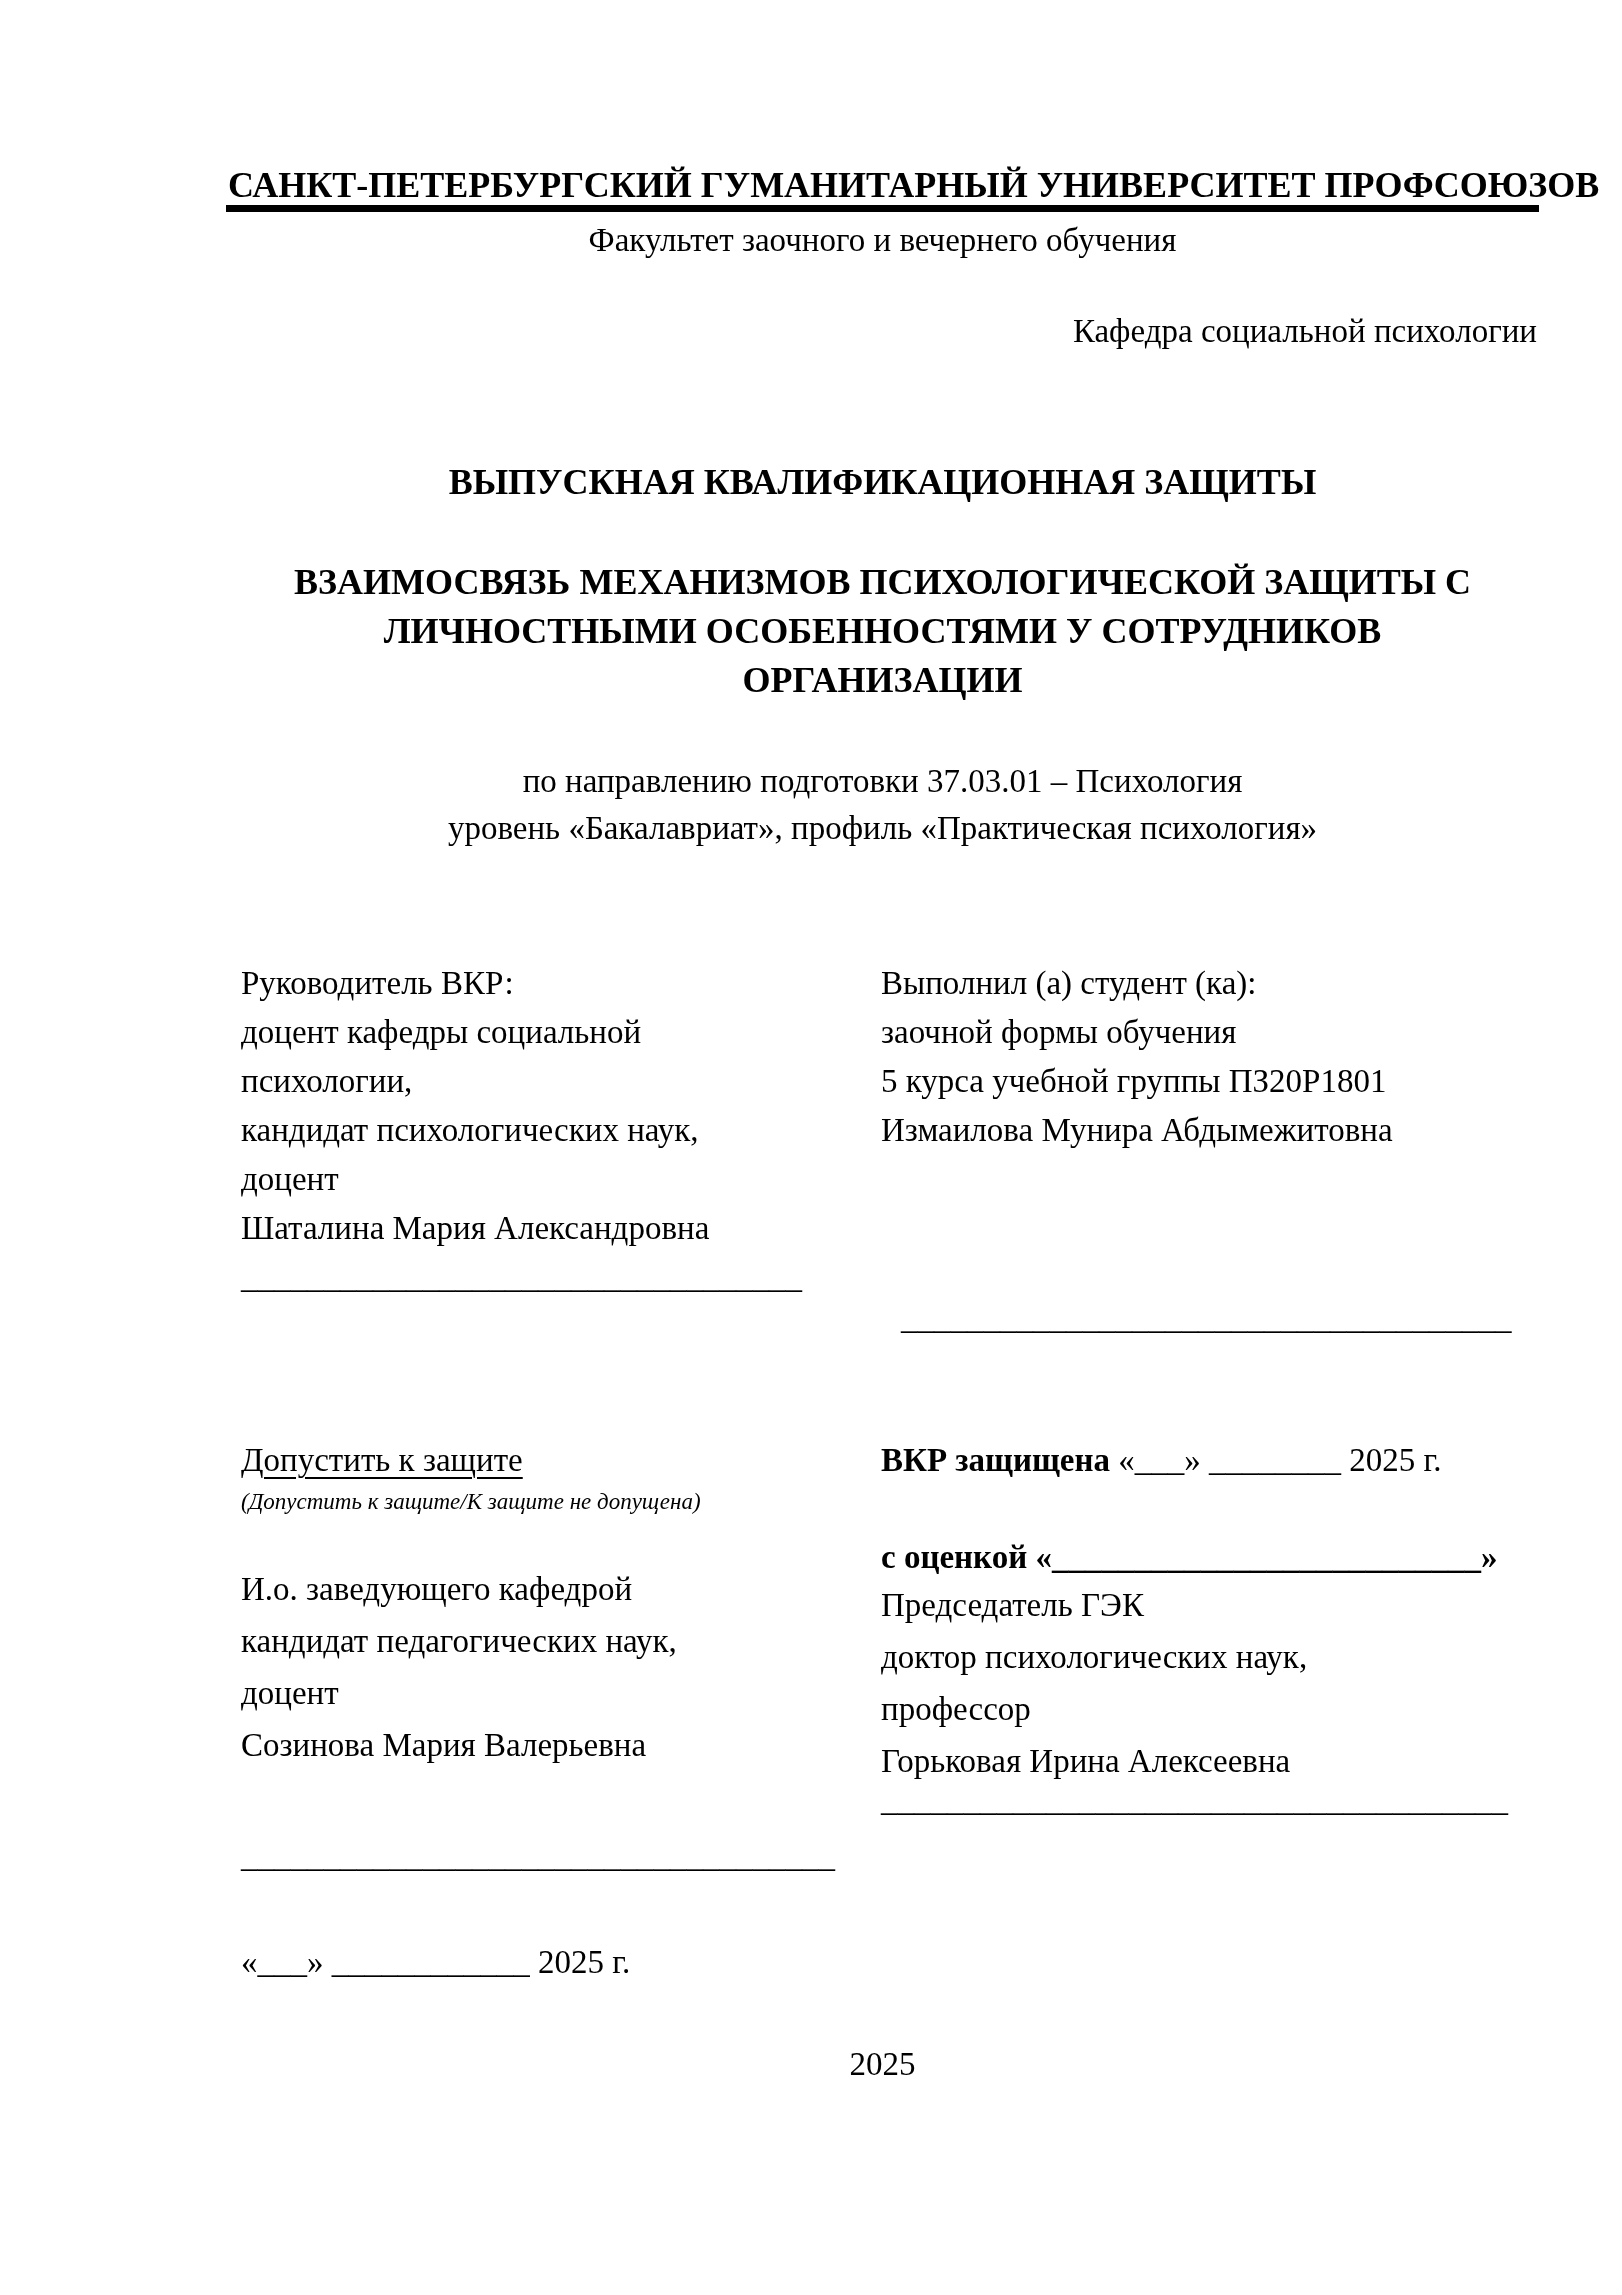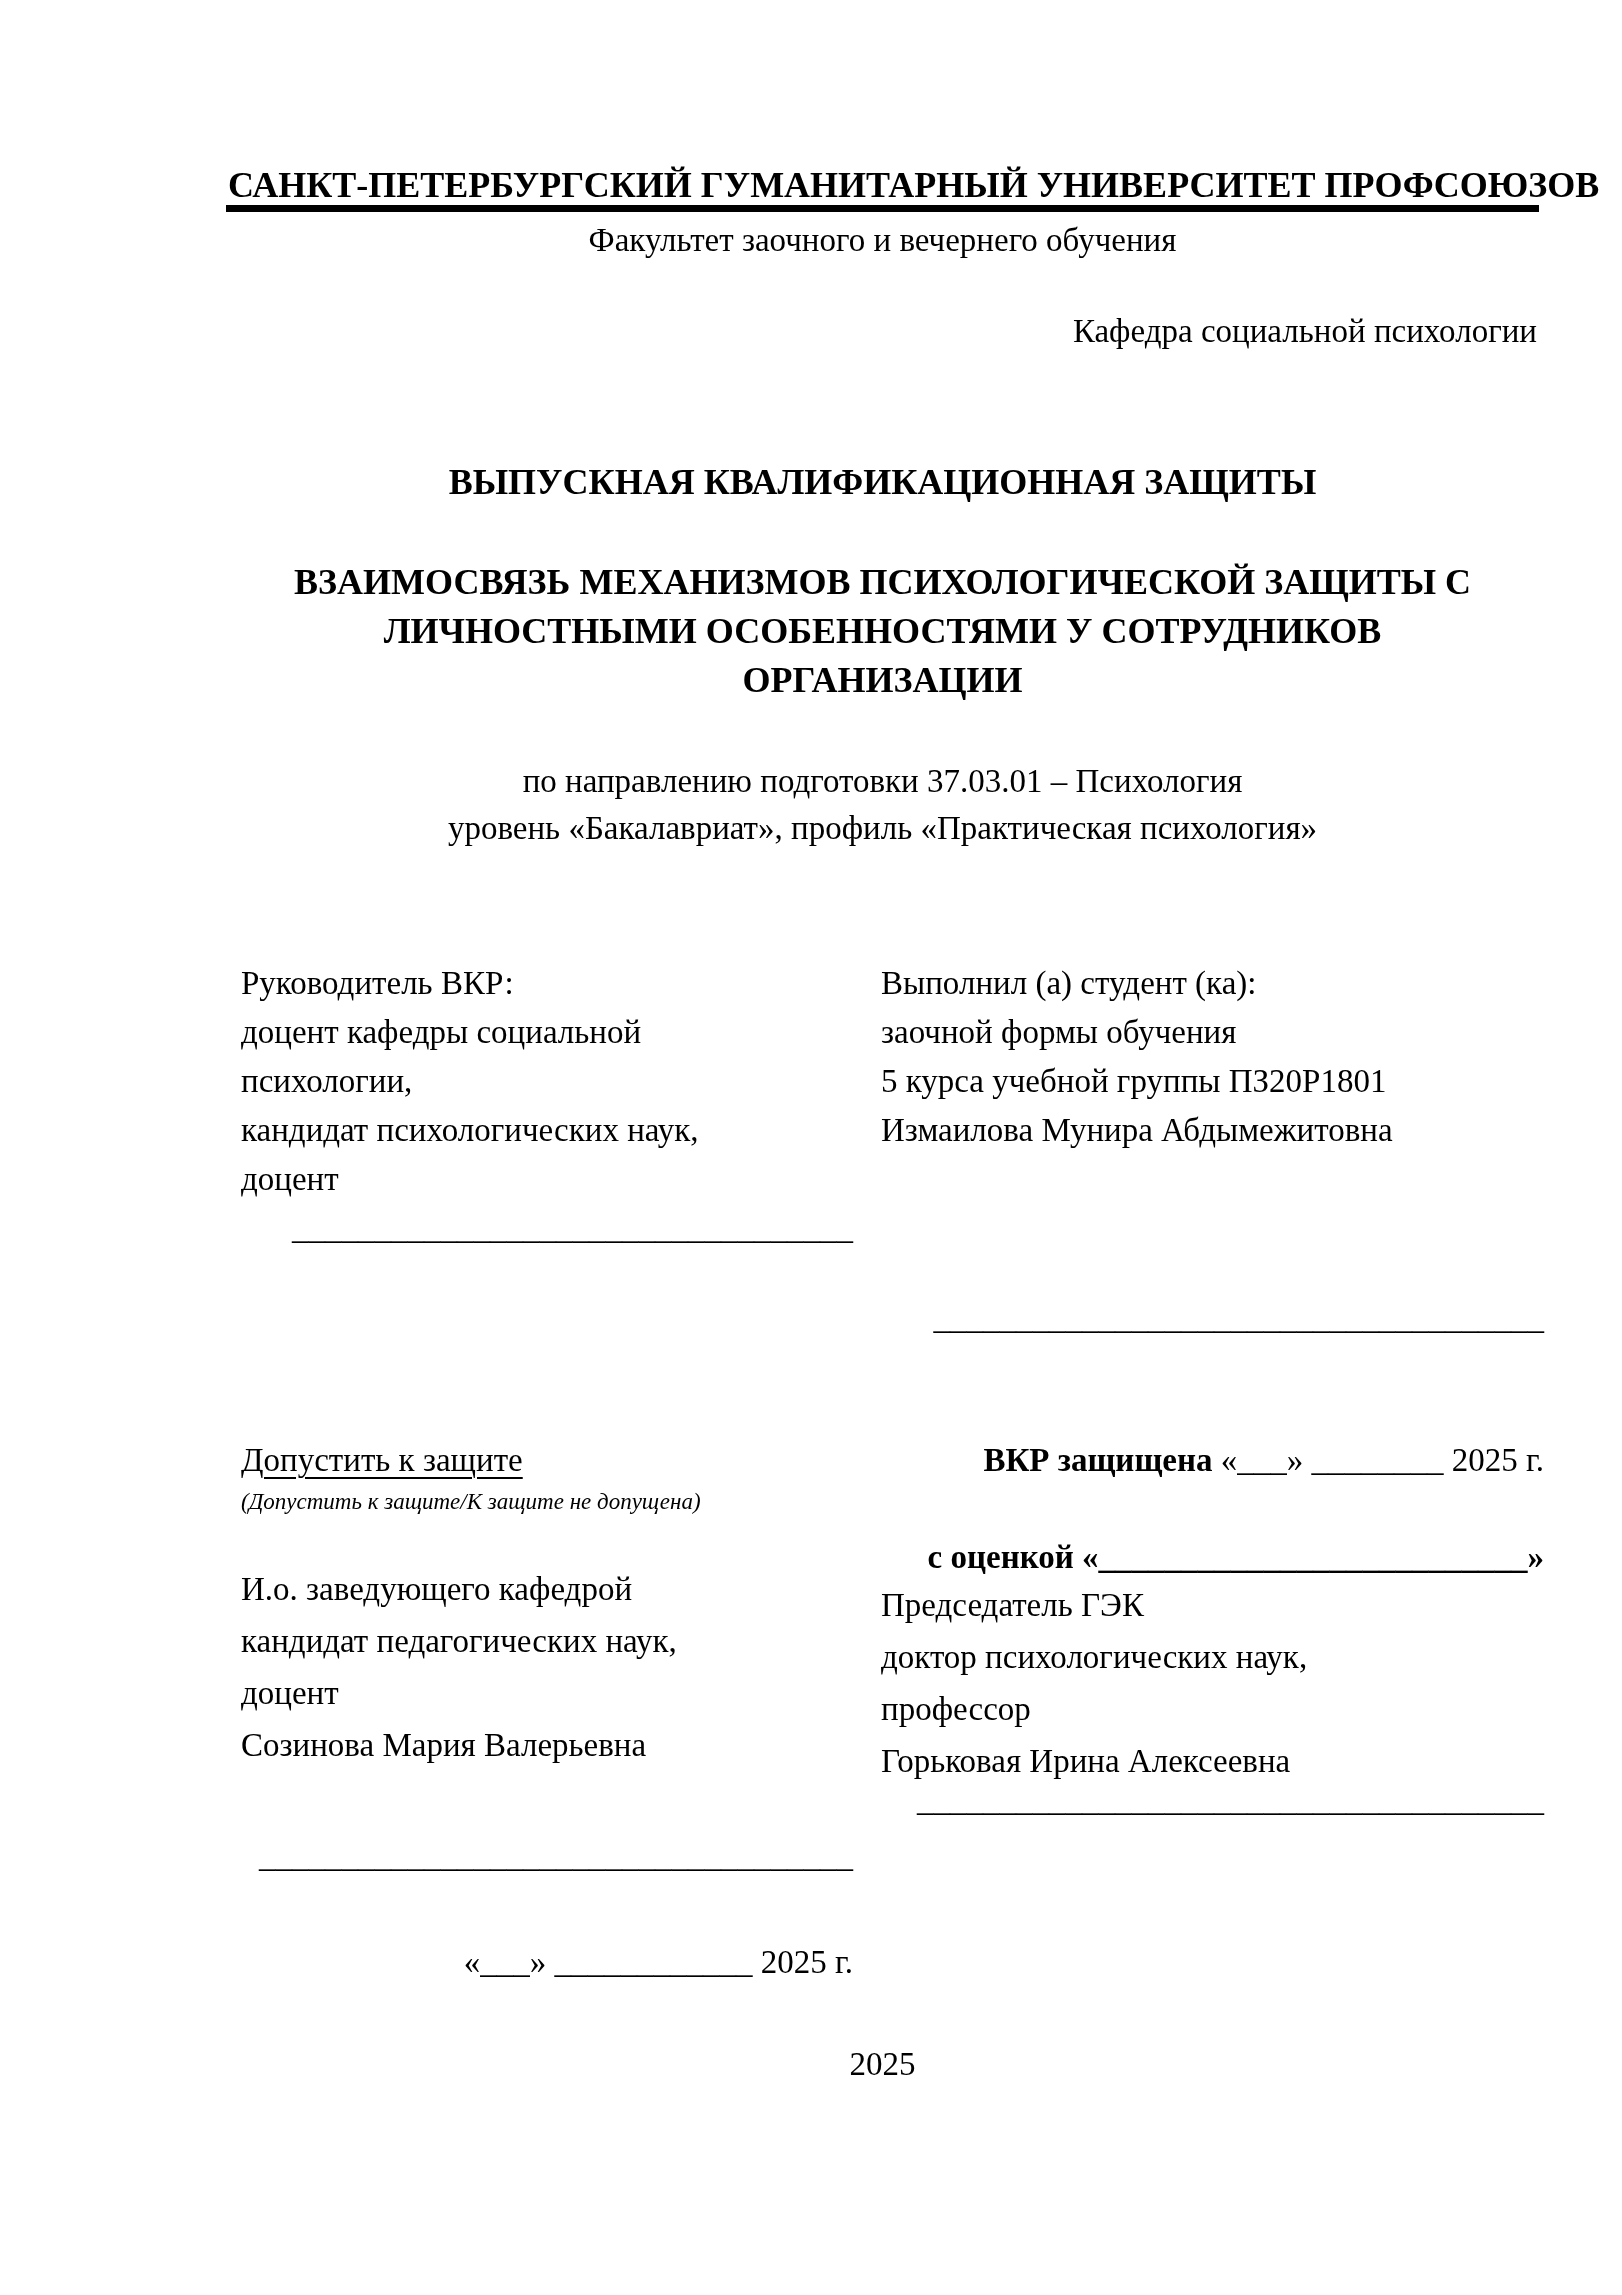--- a/index.html
+++ b/index.html
@@ -13,21 +13,21 @@
     font-family:"Liberation Serif","DejaVu Serif",serif;
     font-size:33px;
     line-height:49px;
     overflow:hidden;
   }
   .abs{position:absolute;}
   .content{left:228px;width:1309px;}
   .center{text-align:center;}
   .right{text-align:right;}
   .bold{font-weight:bold;}
-  .nowrap{white-space:nowrap;text-align:right;}
+  .nowrap{white-space:nowrap;}
 
   .org-name{top:166px;font-size:36px;line-height:39px;font-weight:bold;}
   .header-rule{top:205px;left:226px;width:1313px;height:7px;background:#000000;}
   .faculty{top:221px;line-height:39px;}
   .department{top:312px;line-height:39px;}
 
   .work-type{top:458px;font-size:36px;line-height:49px;font-weight:bold;}
   .thesis-title{top:558px;font-size:36px;line-height:49px;font-weight:bold;}
   .program{top:758px;line-height:47px;}
 
@@ -72,20 +72,21 @@
     <div>по направлению подготовки 37.03.01 – Психология</div>
     <div>уровень «Бакалавриат», профиль «Практическая психология»</div>
   </div>
 
   <div class="abs col-left row1">
     <div>Руководитель ВКР:</div>
     <div>доцент кафедры социальной</div>
     <div>психологии,</div>
     <div>кандидат психологических наук,</div>
     <div>доцент</div>
+    <div>Шаталина Мария Александровна</div>
     <div class="sig-sup nowrap">__________________________________</div>
   </div>
 
   <div class="abs col-right row1">
     <div>Выполнил (а) студент (ка):</div>
     <div>заочной формы обучения</div>
     <div>5 курса учебной группы ПЗ20Р1801</div>
     <div>Измаилова Мунира Абдымежитовна</div>
     <div class="sig-stu nowrap">_____________________________________</div>
   </div>

